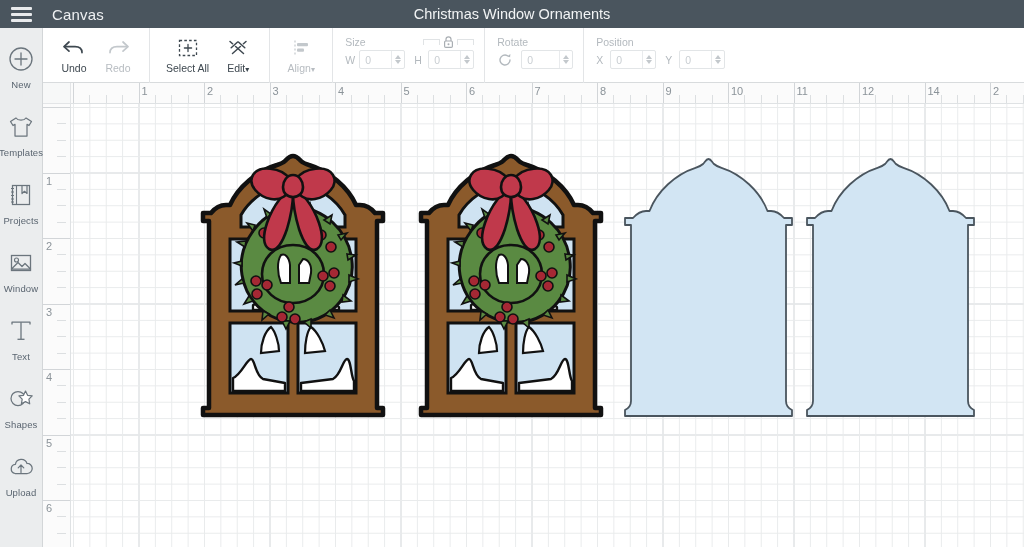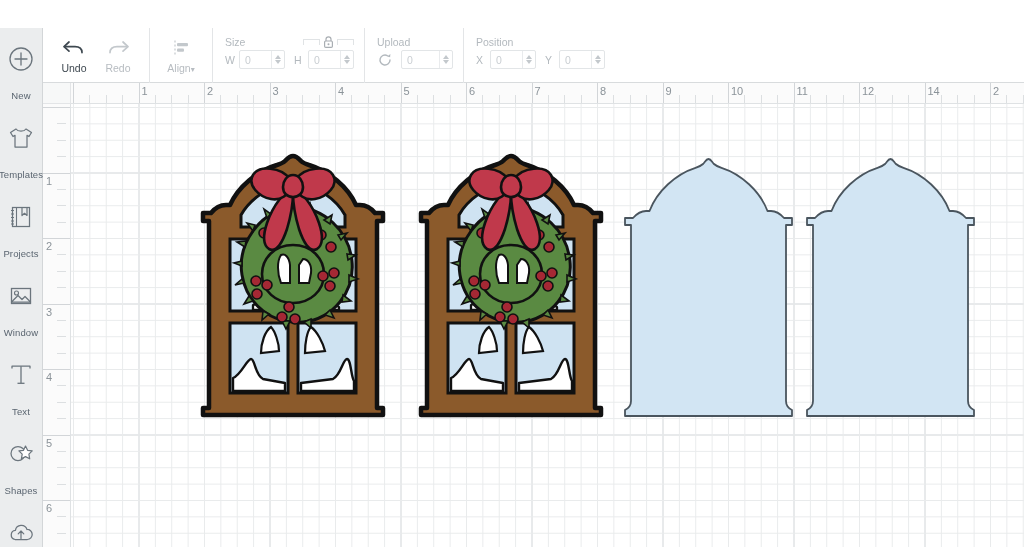--- a/index.html
+++ b/index.html
@@ -34,21 +34,21 @@
     position:absolute; left:0; top:28px; width:43px; height:519px;
     background:#ebedee; border-right:1px solid #d3d6d8;
     display:flex; flex-direction:column; align-items:center; padding-top:16px;
   }
   .side-item {
     width:43px; display:flex; flex-direction:column; align-items:center;
     margin-bottom:22px; cursor:pointer;
   }
   .side-ico { width:30px; height:30px; display:block; }
   .side-ico svg { display:block; width:30px; height:30px; }
-  .side-lbl { font-size:9.5px; color:#5a6570; margin-top:16px; letter-spacing:.1px;}
+  .side-lbl { font-size:9.5px; color:#5a6570; margin-top:5px; letter-spacing:.1px;}
 
   
   .toolbar {
     position:absolute; left:43px; top:28px; width:981px; height:55px;
     background:#ffffff; border-bottom:1px solid #d8dbdd;
     display:flex; align-items:stretch;
   }
   .tgroup { display:flex; align-items:center; height:55px; padding:0 9px;
             border-right:1px solid #e3e5e7; }
   .tbtn {
@@ -116,20 +116,29 @@
     background-position: 2px 0px, 0px 3px, 2px 0px, 0px 3px;
   }
   .art { position:absolute; }
   .art svg { display:block; }
 </style>
 </head>
 <body>
 
 <div id="app">
 
+  <div class="titlebar">
+    <div class="hamburger">
+      <span></span>
+        <span></span>
+        <span></span>
+    </div>
+    <div class="titlebar-app">Canvas</div>
+    <div class="titlebar-doc">Christmas Window Ornaments</div>
+  </div>
 
   <div class="sidebar">
 
     <div class="side-item">
       <span class="side-ico">
         <svg viewBox="0 0 30 30">
             <circle cx="15" cy="15" r="11" fill="none" stroke="#6b757d" stroke-width="1.3"></circle>
             <path d="M15 9v12M9 15h12" stroke="#6b757d" stroke-width="1.3" stroke-linecap="round"></path>
           </svg>
       </span>
@@ -212,20 +221,40 @@
       </div>
       <div class="tbtn disabled">
         <svg width="26" height="20" viewBox="0 0 26 20">
           <path d="M18 4 L23 8.6 L18 13.2" fill="none" stroke="#c3c8cc" stroke-width="1.7" stroke-linecap="round" stroke-linejoin="round"></path>
           <path d="M22.4 8.6 H12 C7.4 8.6 5 11 5 14.6" fill="none" stroke="#c3c8cc" stroke-width="1.7" stroke-linecap="round"></path>
         </svg>
         <span class="tlabel">Redo</span>
       </div>
     </div>
 
+    <div class="tgroup">
+      <div class="tbtn">
+        <svg width="24" height="20" viewBox="0 0 24 20">
+          <rect x="3.5" y="2.5" width="17" height="15" fill="none" stroke="#3e4850" stroke-width="1.3" stroke-dasharray="2.6 2.2"></rect>
+          <path d="M12 6.4 V13.6 M8.4 10 H15.6" stroke="#3e4850" stroke-width="1.3" stroke-linecap="round"></path>
+        </svg>
+        <span class="tlabel">Select All</span>
+      </div>
+      <div class="tbtn">
+        <svg width="24" height="20" viewBox="0 0 24 20">
+          <path d="M4 3.5 L17.5 15.5 M20 3.5 L6.5 15.5" stroke="#3e4850" stroke-width="1.5" stroke-linecap="round"></path>
+          <path d="M13 4.5 L18.5 9.5" stroke="#fff" stroke-width="3"></path>
+          <path d="M11 4.5 L5.5 9.5" stroke="#fff" stroke-width="3"></path>
+          <path d="M12.4 4 L18.8 9.8 M11.6 4 L5.2 9.8" stroke="#3e4850" stroke-width="1.5" stroke-linecap="round"></path>
+        </svg>
+        <span class="tlabel">
+          <span>Edit</span><span class="caret">▾</span>
+        </span>
+      </div>
+    </div>
 
     <div class="tgroup">
       <div class="tbtn disabled">
         <svg width="24" height="20" viewBox="0 0 24 20">
           <path d="M6 2.5 V16.5" stroke="#c3c8cc" stroke-width="1.2" stroke-dasharray="2 2"></path>
           <rect x="8" y="5" width="11" height="3.2" rx="1" fill="#c3c8cc"></rect>
           <rect x="8" y="10.6" width="7" height="3.2" rx="1" fill="#c3c8cc"></rect>
         </svg>
         <span class="tlabel">
           <span>Align</span><span class="caret">▾</span>
@@ -261,21 +290,21 @@
           <span class="spin">
               <i class="up"></i>
               <i class="dn"></i>
             </span>
         </span>
       </div>
     </div>
 
     <div class="ngroup">
       <div class="ghead">
-          <span>Upload</span>
+          <span>Rotate</span>
         </div>
       <div class="grow">
         <svg width="16" height="16" viewBox="0 0 16 16" style="margin-right:3px;">
           <path d="M13 8 A5 5 0 1 1 10.3 3.6" fill="none" stroke="#b3b9be" stroke-width="1.4" stroke-linecap="round"></path>
           <path d="M13.4 2 L13.1 5.2 L10 4.4 Z" fill="#b3b9be"></path>
         </svg>
         <span class="fbox" style="width:52px;">
           <span class="fval">0</span>
           <span class="spin">
               <i class="up"></i>

